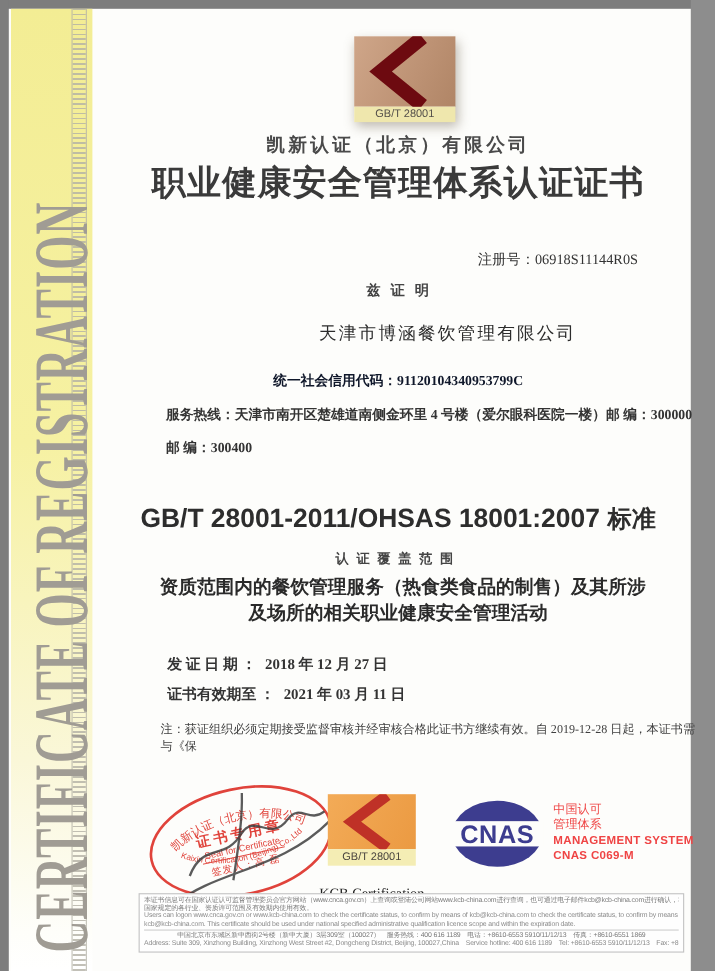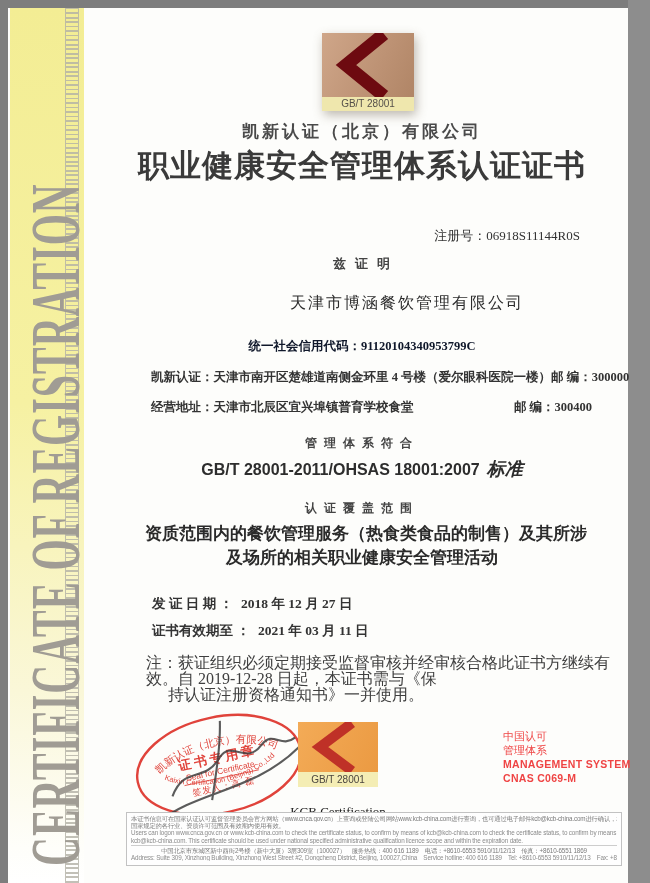--- a/index.html
+++ b/index.html
@@ -30,29 +30,29 @@
   .main-title{top:145px;font-weight:bold;font-size:31px;letter-spacing:1px;color:#3a3a3a;}
   .regno{position:absolute;right:70px;top:227px;font-size:13px;font-weight:normal;color:#333;}
   .certify{position:absolute;left:333px;top:255px;font-size:13px;font-weight:bold;letter-spacing:9px;color:#444;}
   .company-name{top:293px;font-weight:normal;font-size:16px;letter-spacing:2px;color:#2c2c2c;
         font-family:"Liberation Sans",sans-serif;padding-left:45px;}
   .credit{top:338px;font-size:12.5px;font-weight:bold;color:#0f172a;}
   .addr-row{position:absolute;left:151px;right:58px;display:flex;justify-content:space-between;
         font-size:12.5px;font-weight:bold;color:#333;white-space:nowrap;}
   .std-heading{top:435px;font-size:12px;font-weight:bold;letter-spacing:7px;color:#444;}
   .std-line{top:457px;color:#2d2d2d;font-family:"Liberation Sans",sans-serif;}
-  .std-line .code{font-size:16px;font-weight:bold;}
-  .std-line .suffix{font-size:18px;font-weight:bold;margin-left:7px;font-style:italic;}
+  .std-line .code{font-size:24px;font-weight:bold;}
+  .std-line .suffix{font-size:22px;font-weight:bold;margin-left:7px;}
   .scope-heading{top:500px;font-size:12px;font-weight:bold;letter-spacing:7px;color:#444;}
   .scope-l1{top:522px;left:96px;width:540px;font-size:17px;font-weight:bold;color:#2a2a2a;
         font-family:"Liberation Sans",sans-serif;}
   .scope-l2{top:546px;font-size:17px;font-weight:bold;color:#2a2a2a;font-family:"Liberation Sans",sans-serif;}
   .date-row{position:absolute;left:152px;font-size:13.5px;font-weight:bold;color:#333;white-space:nowrap;}
   .date-row .val{margin-left:8px;margin-top:40px;}
-  .note{position:absolute;left:146px;top:655px;width:486px;font-size:16px;color:#3f3f3f;line-height:16px;}
+  .note{position:absolute;left:146px;top:655px;width:486px;font-size:11px;color:#3f3f3f;line-height:16px;}
   .note .l2{padding-left:22px;}
   
   .seal{position:absolute;left:133px;top:714px;width:172px;height:102px;transform:rotate(-12deg);}
   
   .logo-bot{position:absolute;left:298px;top:722px;width:80px;}
   .logo-bot .sq{height:50px;background:linear-gradient(115deg,#f3ab57 0%,#eb9a42 100%);}
   .logo-bot .strip{height:15px;background:#f4edb4;line-height:15px;color:#4a453f;}
   .kcb-caption{position:absolute;left:286px;top:804px;width:104px;text-align:center;font-size:13px;
         color:#222;font-family:"Liberation Serif",serif;}
   
@@ -99,47 +99,44 @@
   </div>
 
   <div class="certify">兹证明</div>
 
   <div class="center-col company-name">天津市博涵餐饮管理有限公司</div>
   <div class="center-col credit">
     <span>统一社会信用代码：</span><span>91120104340953799C</span>
   </div>
 
   <div class="addr-row" style="top:369px">
-    <span><span>凯新认证：</span><span>天津市南开区楚雄道南侧金环里 4 号楼（爱尔眼科医院一楼）</span></span>
+    <span><span>服务热线：</span><span>天津市南开区楚雄道南侧金环里 4 号楼（爱尔眼科医院一楼）</span></span>
     <span><span>邮 编：</span><span>300000</span></span>
   </div>
   <div class="addr-row" style="top:399px">
-    <span><span>经营地址：</span><span>天津市北辰区宜兴埠镇普育学校食堂</span></span>
     <span><span>邮 编：</span><span>300400</span></span>
   </div>
 
-  <div class="center-col std-heading">管理体系符合</div>
   <div class="center-col std-line">
     <span class="code">GB/T 28001-2011/OHSAS 18001:2007</span><span class="suffix">标准</span>
   </div>
 
   <div class="center-col scope-l1">资质范围内的餐饮管理服务（热食类食品的制售）及其所涉</div>
   <div class="center-col scope-heading">认证覆盖范围</div>
   <div class="center-col scope-l2">及场所的相关职业健康安全管理活动</div>
 
   <div class="date-row" style="top:595px">
     <span>发 证 日 期 ：</span><span class="val">2018 年 12 月 27 日</span>
   </div>
   <div class="date-row" style="top:622px">
     <span>证书有效期至 ：</span><span class="val">2021 年 03 月 11 日</span>
   </div>
 
   <div class="note">
     <div class="l1">注：获证组织必须定期接受监督审核并经审核合格此证书方继续有效。自 2019-12-28 日起，本证书需与《保</div>
-    <div class="l2">持认证注册资格通知书》一并使用。</div>
   </div>
 
   <div class="seal">
     <svg width="172" height="102" viewBox="0 0 172 102">
       <defs>
         <path id="sealTop" d="M 14,62 A 74,40 0 0 1 158,62" fill="none"></path>
         <path id="sealBot" d="M 18,42 A 71,37 0 0 0 154,42" fill="none"></path>
       </defs>
       <ellipse cx="86" cy="51" rx="83" ry="48" fill="none" stroke="#e0433b" stroke-width="2.4"></ellipse>
       <text font-size="10.5" fill="#e0433b" font-family="Liberation Sans, sans-serif">
@@ -163,20 +160,27 @@
   <div class="logo-bot">
     <div class="sq">
       <svg width="80" height="50" viewBox="0 0 80 50">
         <path d="M54 1 L22 25 L54 49" stroke="#bf3127" stroke-width="10" fill="none"></path>
       </svg>
     </div>
     <div class="strip">GB/T 28001</div>
   </div>
   <div class="kcb-caption">KCB Certification</div>
 
+  <div class="cnas-logo">
+    <svg width="84" height="62" viewBox="0 0 84 62">
+      <ellipse cx="42" cy="31" rx="41" ry="30" fill="#3d3d8f"></ellipse>
+      <rect x="-2" y="19.5" width="88" height="23" fill="#fdfdfb"></rect>
+      <text x="42" y="39" text-anchor="middle" font-size="23" font-weight="bold" letter-spacing="0.5" fill="#3d3d8f" font-family="Liberation Sans, sans-serif">CNAS</text>
+    </svg>
+  </div>
   <div class="cnas-text">
     <div class="cn">中国认可</div>
     <div class="cn">管理体系</div>
     <div class="en">MANAGEMENT SYSTEM</div>
     <div class="en">CNAS C069-M</div>
   </div>
 
   <div class="footer-box">
     <div class="sec1">
       <div class="fline cn">本证书信息可在国家认证认可监督管理委员会官方网站（www.cnca.gov.cn）上查询或登陆公司网站www.kcb-china.com进行查询，也可通过电子邮件kcb@kcb-china.com进行确认，本证书在</div>

